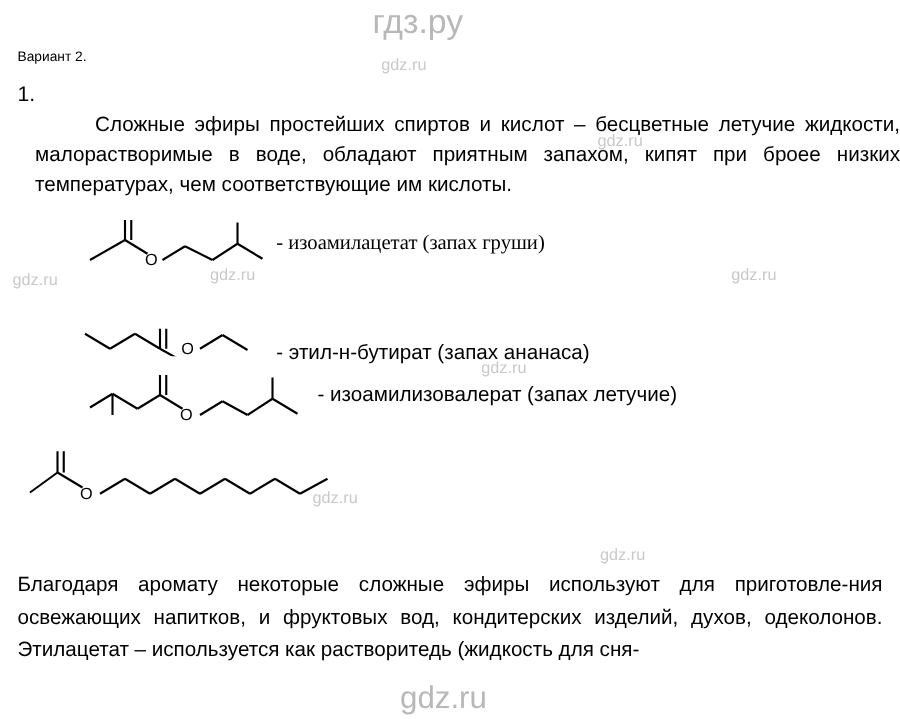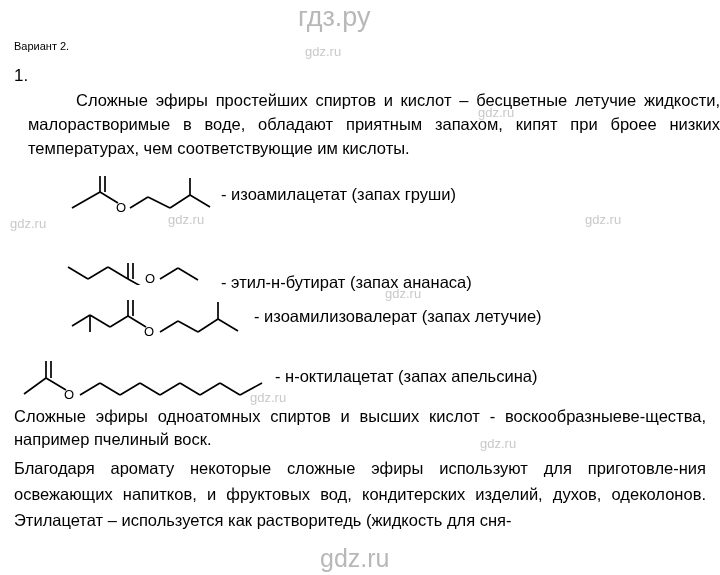--- a/index.html
+++ b/index.html
@@ -122,21 +122,21 @@
       <line class="bond" x1="40" y1="22" x2="40" y2="6"></line>
       <line class="bond" x1="45" y1="22" x2="45" y2="6"></line>
       <line class="bond" x1="40" y1="22" x2="58" y2="33"></line>
       <text class="atom" x="56" y="42">O</text>
       <line class="bond" x1="70" y1="38" x2="88" y2="27"></line>
       <line class="bond" x1="88" y1="27" x2="110" y2="38"></line>
       <line class="bond" x1="110" y1="38" x2="130" y2="25"></line>
       <line class="bond" x1="130" y1="25" x2="130" y2="8"></line>
       <line class="bond" x1="130" y1="25" x2="150" y2="37"></line>
     </svg>
-    <span class="caption" style="margin-left:6px;">- изоамилацетат (запах груши)</span>
+    <span class="caption" style="margin-left:6px;font-family:Liberation Serif, serif;">- изоамилацетат (запах груши)</span>
   </div>
 
   <div class="row" style="left:60px; top:230px;">
     <svg width="155" height="48" viewBox="0 0 155 48">
       <line class="bond" x1="8" y1="30" x2="28" y2="42"></line>
       <line class="bond" x1="28" y1="42" x2="48" y2="30"></line>
       <line class="bond" x1="48" y1="30" x2="68" y2="42"></line>
       <line class="bond" x1="68" y1="42" x2="68" y2="26"></line>
       <line class="bond" x1="73" y1="42" x2="73" y2="26"></line>
       <line class="bond" x1="68" y1="42" x2="86" y2="52"></line>
@@ -176,20 +176,18 @@
       <line class="bond" x1="66" y1="43" x2="86" y2="31"></line>
       <line class="bond" x1="86" y1="31" x2="106" y2="43"></line>
       <line class="bond" x1="106" y1="43" x2="126" y2="31"></line>
       <line class="bond" x1="126" y1="31" x2="146" y2="43"></line>
       <line class="bond" x1="146" y1="43" x2="166" y2="31"></line>
       <line class="bond" x1="166" y1="31" x2="186" y2="43"></line>
       <line class="bond" x1="186" y1="43" x2="206" y2="31"></line>
       <line class="bond" x1="206" y1="31" x2="226" y2="43"></line>
       <line class="bond" x1="226" y1="43" x2="248" y2="31"></line>
     </svg>
-    <span class="caption" style="margin-left:6px;">- н-октилацетат (запах апельсина)</span>
   </div>
 
-  <div class="para" id="para2">Сложные эфиры одноатомных спиртов и высших кислот - воскообразныеве-щества, например пчелиный воск.</div>
 
   <div class="para" id="para3">Благодаря аромату некоторые сложные эфиры используют для приготовле-ния освежающих напитков, и фруктовых вод, кондитерских изделий, духов, одеколонов. Этилацетат – используется как растворитедь (жидкость для сня-</div>
 
 </div>
 
 </body></html>

